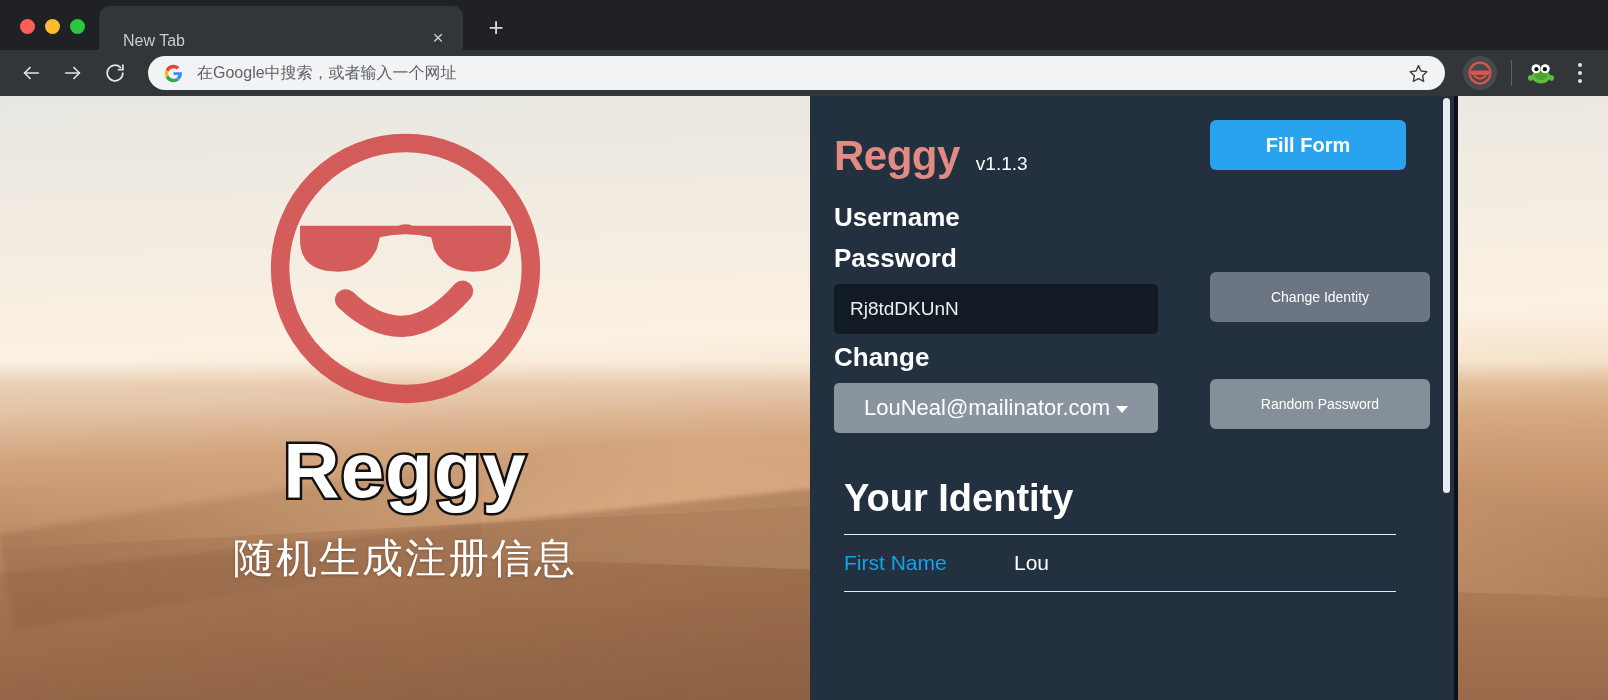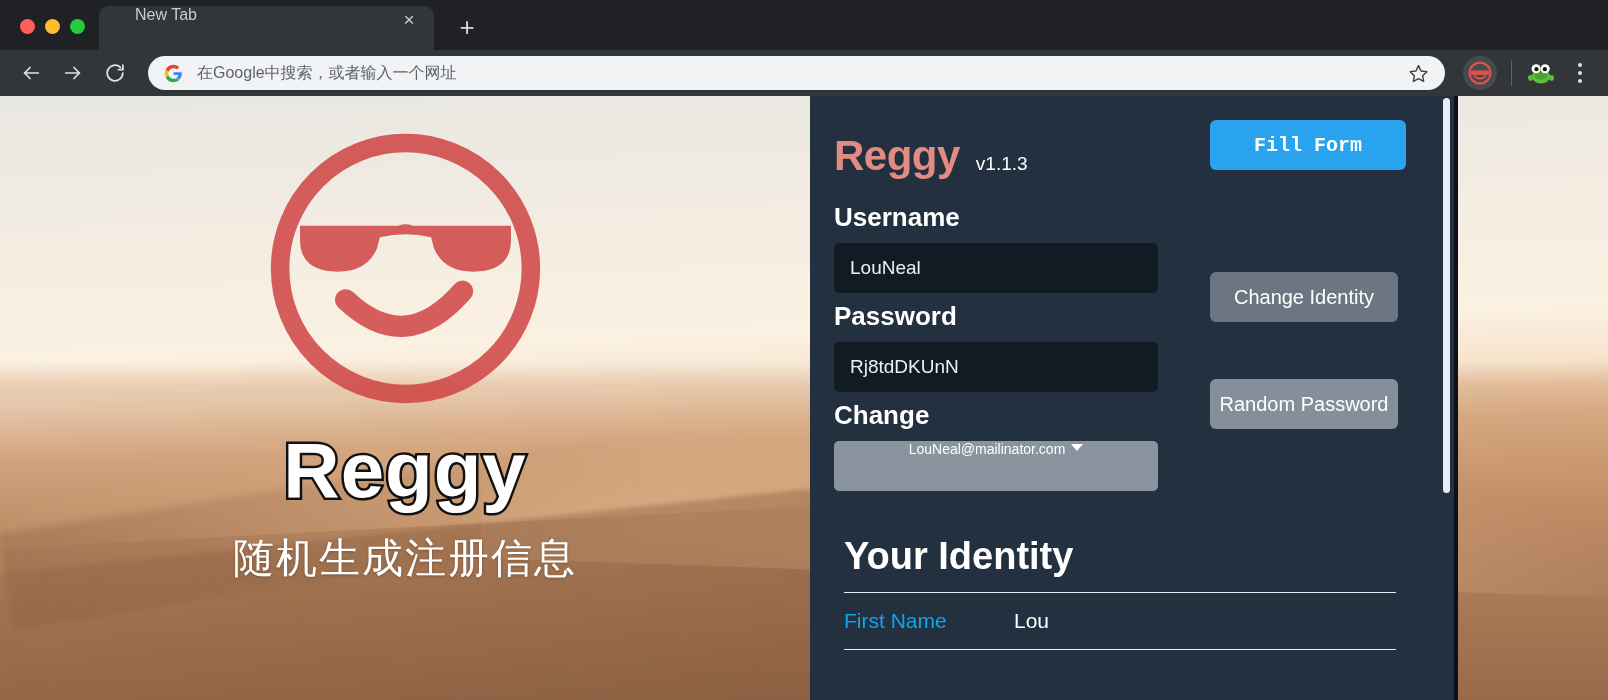--- a/index.html
+++ b/index.html
@@ -20,24 +20,24 @@
   .traffic {
     display: flex; align-items: center; gap: 10px;
     padding: 0 14px 16px 20px;
   }
   .dot { width: 15px; height: 15px; border-radius: 50%; }
   .dot.red { background: #ff5f57; }
   .dot.yellow { background: #febc2e; }
   .dot.green { background: #28c840; }
 
   .tab {
-    width: 335px; height: 44px; background: #323639;
+    width: 364px; height: 44px; background: #323639;
     border-radius: 10px 10px 0 0;
-    display: flex; align-items: flex-start;
-    padding: 0 12px 0 36px;
+    display: flex; align-items: flex-end;
+    padding: 0 12px 0 24px;
     position: relative;
   }
   .tab-title {
     flex: 1; color: #c8cbcf; font-size: 16px;
     white-space: nowrap; overflow: hidden; text-overflow: ellipsis;
   }
   .tab-close {
     width: 26px; height: 26px; border-radius: 50%;
     display: flex; align-items: center; justify-content: center;
     color: #c8cbcf; font-size: 19px; line-height: 1;
@@ -192,53 +192,53 @@
   .brand {
     font-size: 42px; font-weight: 700; color: #e28b83;
     letter-spacing: -0.5px;
   }
   .version { font-size: 19px; color: #ffffff; margin-left: 16px; }
   .fill-btn {
     position: absolute; right: 0; top: -12px;
     width: 196px; height: 50px;
     background: #29a3ee; border: none; border-radius: 6px;
     color: #ffffff; font-size: 20px; font-weight: 700;
-    cursor: pointer; font-family: Liberation Mono, monospace;
+    cursor: pointer; font-family: Liberation Sans, sans-serif;
   }
 
   .grid { display: grid; grid-template-columns: 1fr 196px; column-gap: 52px; }
   .col-left { }
   .col-right { display: flex; flex-direction: column; }
 
   .flabel {
     font-size: 26px; font-weight: 700; color: #ffffff;
     margin: 8px 0 10px 0;
   }
   .finput {
     width: 100%; height: 50px; background: #121a24;
     border: none; border-radius: 5px;
     color: #eceff2; font-size: 19px;
     padding: 0 16px; font-family: "Liberation Sans", sans-serif;
   }
   .femail {
     width: 100%; height: 50px; background: #8a949e;
     border: none; border-radius: 5px;
-    color: #ffffff; font-size: 14px;
-    display: flex; align-items: flex-start; justify-content: center;
+    color: #ffffff; font-size: 22px;
+    display: flex; align-items: center; justify-content: center;
     cursor: pointer; gap: 6px;
   }
   .caret {
     width: 0; height: 0; border-left: 6px solid transparent;
     border-right: 6px solid transparent; border-top: 7px solid #ffffff;
     display: inline-block; margin-top: 3px;
   }
 
   .sbtn {
-    width: 188px; height: 50px; border: none; border-radius: 6px;
-    background: #6b7682; color: #ffffff; font-size: 20px;
+    width: 220px; height: 50px; border: none; border-radius: 6px;
+    background: #6b7682; color: #ffffff; font-size: 14px;
     cursor: pointer; font-family: "Liberation Sans", sans-serif;
   }
   .sbtn.light { background: #858f99; text-align: center; }
   .sp-a { margin-top: 78px; }
   .sp-b { margin-top: 57px; }
   .sp-c { margin-top: 57px; }
 
   .ident-title {
     font-size: 38px; font-weight: 700; color: #ffffff;
     margin: 44px 0 0 10px;
@@ -362,21 +362,20 @@
 
         <div class="brand-row">
           <span class="brand">Reggy</span>
           <span class="version">v1.1.3</span>
           <button class="fill-btn">Fill Form</button>
         </div>
 
         <div class="grid">
           <div class="col-left">
             <div class="flabel">Username</div>
-            <input class="finput" type="text" value="LouNeal" style="">
 
             <div class="flabel">Password</div>
             <input class="finput" type="text" value="Rj8tdDKUnN" style="">
 
             <div class="flabel">Change</div>
             <div class="femail">
               <span>LouNeal@mailinator.com</span>
               <span class="caret"></span>
             </div>
           </div>

